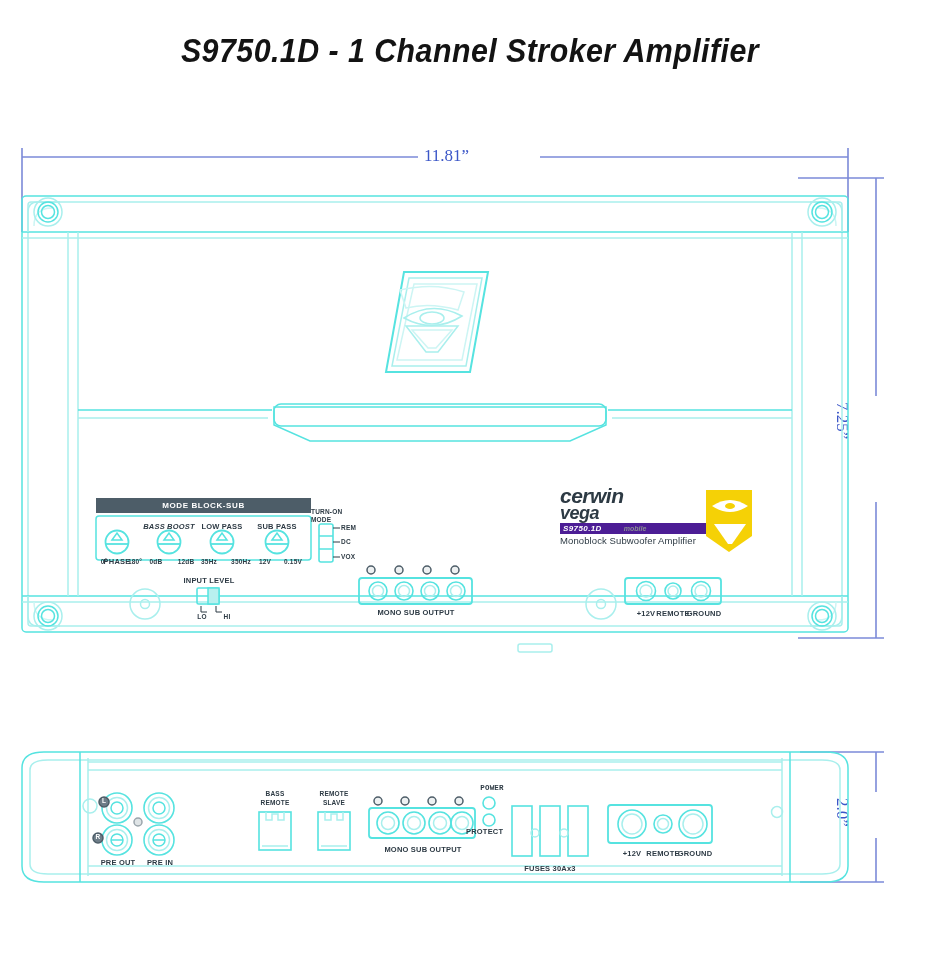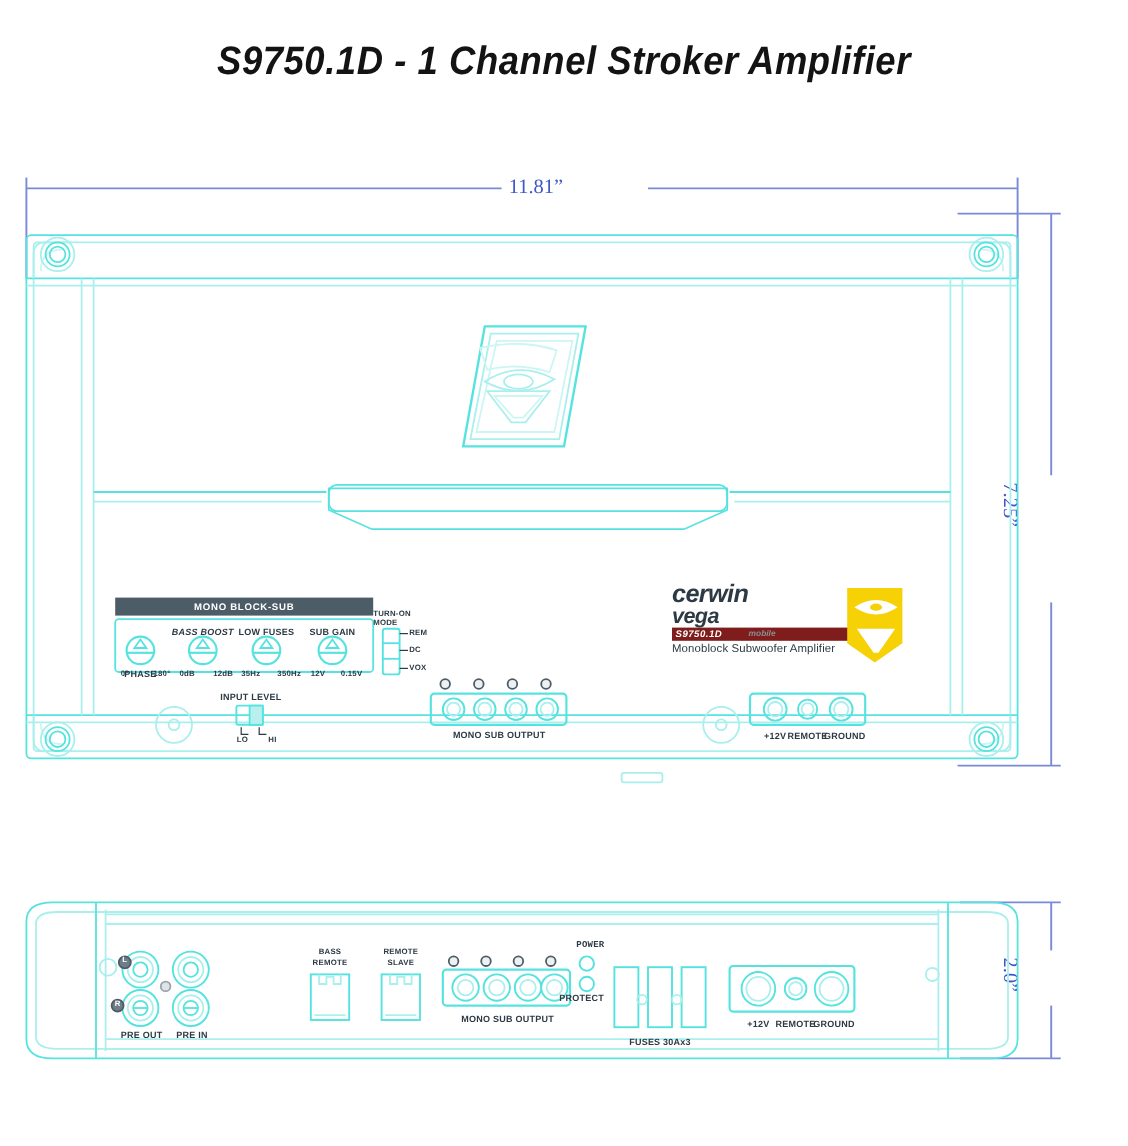--- a/index.html
+++ b/index.html
@@ -79,21 +79,21 @@
     font-style: italic;
     font-weight: bold;
     color: #2d3a44;
     line-height: 0.92;
     letter-spacing: -0.5px;
   }
   #brand .cv-line1 { font-size: 21px; }
   #brand .cv-line2 { font-size: 18px; }
   #brand .yellow-bar {
     margin-top: 1px;
-    background: #7f1d1d;
+    background: #4c1d95;
     height: 11px;
     width: 152px;
     display: flex;
     align-items: center;
     padding-left: 3px;
     box-sizing: border-box;
   }
   #brand .model-txt {
     color: #ffffff;
     font-size: 8px;
@@ -285,26 +285,26 @@
         <circle cx="646" cy="591" r="9.5" stroke="#56e3e0" stroke-width="1.6"></circle>
         <circle cx="646" cy="591" r="6" stroke="#a9efed"></circle>
         <circle cx="673" cy="591" r="8" stroke="#56e3e0" stroke-width="1.6"></circle>
         <circle cx="673" cy="591" r="5" stroke="#a9efed"></circle>
         <circle cx="701" cy="591" r="9.5" stroke="#56e3e0" stroke-width="1.6"></circle>
         <circle cx="701" cy="591" r="6" stroke="#a9efed"></circle>
       </g>
     </g>
   </svg>
 
-  <div class="mono-header">MONO BLOCK-SUB</div>
+  <div class="mono-header">MODE BLOCK-SUB</div>
 
   <div class="panel-label" style="left:96px; top:522px; width:42px;margin-top:35px;">PHASE</div>
   <div class="panel-label" style="left:142px; top:522px; width:54px;font-style:italic;">BASS BOOST</div>
-  <div class="panel-label" style="left:197px; top:522px; width:50px;">LOW FUSES</div>
-  <div class="panel-label" style="left:252px; top:522px; width:50px;">SUB GAIN</div>
+  <div class="panel-label" style="left:197px; top:522px; width:50px;">LOW PASS</div>
+  <div class="panel-label" style="left:252px; top:522px; width:50px;">SUB PASS</div>
 
   <div class="panel-label tiny" style="left:93px; top:558px; width:22px;">0°</div>
   <div class="panel-label tiny" style="left:122px; top:558px; width:26px;">180°</div>
   <div class="panel-label tiny" style="left:144px; top:558px; width:24px;">0dB</div>
   <div class="panel-label tiny" style="left:173px; top:558px; width:26px;">12dB</div>
   <div class="panel-label tiny" style="left:196px; top:558px; width:26px;">35Hz</div>
   <div class="panel-label tiny" style="left:226px; top:558px; width:30px;">350Hz</div>
   <div class="panel-label tiny" style="left:253px; top:558px; width:24px;">12V</div>
   <div class="panel-label tiny" style="left:278px; top:558px; width:30px;">0.15V</div>
 

